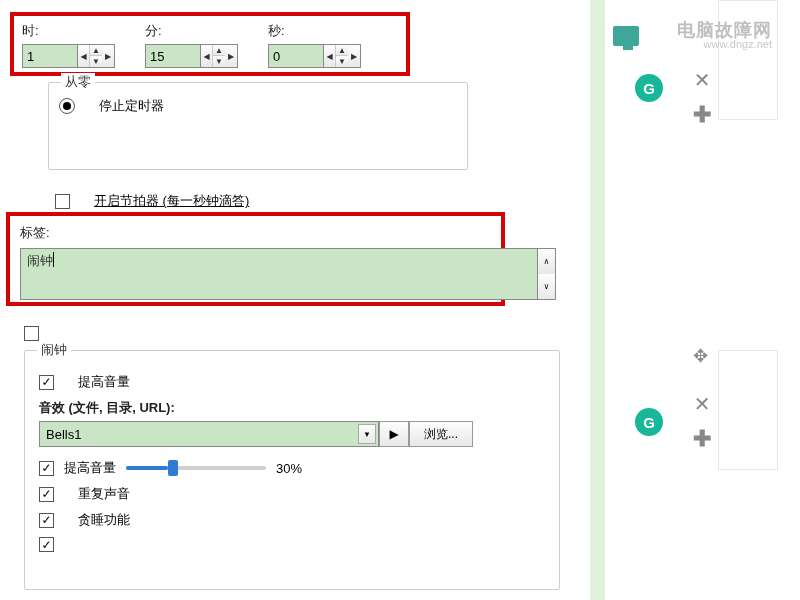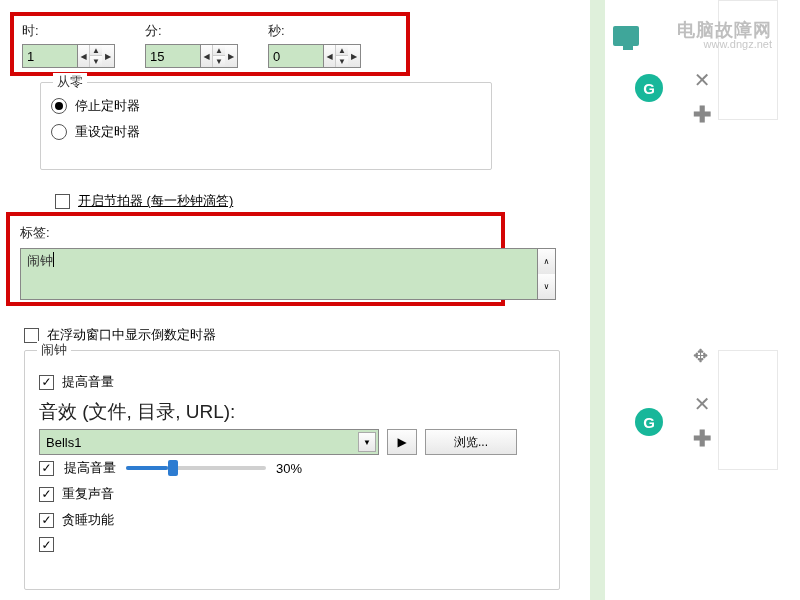--- a/index.html
+++ b/index.html
@@ -15,48 +15,48 @@
   .time-input-wrap { display: flex; align-items: center; }
   .time-input { width: 56px; height: 24px; background: #c9e5c5; border: 1px solid #888; padding: 0 4px; font-size: 13px; }
   .spin-arrows { display: flex; border: 1px solid #888; height: 24px; margin-left: -1px; }
   .spin-btn { width: 12px; height: 22px; background: linear-gradient(#fdfdfd,#e8e8e8); border: none; font-size: 8px; color: #333; display: flex; align-items: center; justify-content: center; cursor: pointer; border-right: 1px solid #ccc; }
   .spin-btn:last-child { border-right: none; }
   .spin-col { display: flex; flex-direction: column; }
   .spin-col .spin-btn { width: 12px; height: 11px; border-right: none; border-bottom: 1px solid #ccc; }
   .spin-col .spin-btn:last-child { border-bottom: none; }
   
   .group-border { position: absolute; border: 1px solid #cecece; border-radius: 2px; }
-  .group-fromzero { left: 40px; top: 82px; width: 452px; height: 88px; padding: 0 10px; }
+  .group-fromzero { left: 48px; top: 82px; width: 420px; height: 88px; padding: 0 10px; }
   .group-label { position: absolute; top: -10px; left: 12px; background: #fff; padding: 0 4px; font-size: 13px; color: #333; }
   
-  .radio-row, .check-row { display: flex; align-items: center; gap: 8px; margin: 8px 0; }
+  .radio-row, .check-row { display: flex; align-items: center; gap: 24px; margin: 8px 0; }
   .radio-circle { width: 16px; height: 16px; border: 1px solid #555; border-radius: 50%; display: flex; align-items: center; justify-content: center; cursor: pointer; }
   .radio-dot { width: 8px; height: 8px; background: #000; border-radius: 50%; }
   .check-box { width: 15px; height: 15px; border: 1px solid #555; display: flex; align-items: center; justify-content: center; cursor: pointer; font-size: 12px; color: #000; line-height: 1; }
   
   .after-fromzero { position: absolute; left: 55px; top: 184px; text-decoration: underline; }
   
   .box-red2 { position: absolute; left: 6px; top: 212px; width: 499px; height: 94px; border: 4px solid #d40404; background: #fff; padding: 8px 10px; }
   .label-line { font-size: 13px; color: #222; margin-bottom: 6px; }
   .textarea-wrap { display: flex; width: 536px; }
   .textarea-box { width: 518px; height: 52px; background: #c9e5c5; border: 1px solid #888; padding: 3px 6px; font-size: 13px; color: #333; position: relative; }
   .caret::after { content: ""; display: inline-block; width: 1px; height: 15px; background: #000; margin-left: 0; vertical-align: -2px; }
   .textarea-scroll { width: 18px; height: 52px; border: 1px solid #888; border-left: none; display: flex; flex-direction: column; }
   .textarea-scroll .sb { flex: 1; background: linear-gradient(#fdfdfd,#e8e8e8); font-size: 8px; display: flex; align-items: center; justify-content: center; }
   
   .floating-check { position: absolute; left: 24px; top: 318px; }
   
   .group-alarm { left: 24px; top: 350px; width: 536px; height: 240px; padding: 10px 14px; }
-  .sound-label { font-size: 19px; color: #222; margin: 4px 0 4px 0; }
-  .sound-row { display: flex; align-items: center; gap: 8px; margin-bottom: 4px; }
+  .sound-label { font-size: 13px; color: #222; margin: 4px 0 4px 0; font-weight: bold; }
+  .sound-row { display: flex; align-items: center; gap: 0; margin-bottom: 12px; }
   .sound-select { width: 340px; height: 26px; background: #c9e5c5; border: 1px solid #888; display: flex; align-items: center; justify-content: space-between; padding: 0 2px 0 6px; font-size: 13px; cursor: pointer; }
   .sound-select .dd { width: 18px; height: 20px; background: linear-gradient(#fdfdfd,#e8e8e8); border: 1px solid #aaa; display: flex; align-items: center; justify-content: center; font-size: 8px; }
   .btn { height: 26px; border: 1px solid #999; background: linear-gradient(#fdfdfd,#e8e8e8); font-size: 12px; display: flex; align-items: center; justify-content: center; cursor: pointer; }
   .btn-play { width: 30px; }
-  .btn-browse { width: 92px; }
+  .btn-browse { width: 64px; }
   
   .slider-row { display: flex; align-items: center; gap: 10px; margin: 4px 0; }
   .slider-track { position: relative; width: 140px; height: 4px; background: #d0d0d0; border-radius: 2px; }
   .slider-fill { position: absolute; left: 0; top: 0; height: 4px; background: #2d7cd1; border-radius: 2px; }
   .slider-thumb { position: absolute; top: -6px; width: 10px; height: 16px; background: #2d7cd1; border-radius: 2px; cursor: pointer; }
   
   
   .watermark { position: absolute; top: 18px; right: 6px; color: #bfbfbf; font-weight: bold; font-size: 18px; letter-spacing: 1px; }
   .watermark-sub { position: absolute; top: 38px; right: 6px; color: #c8c8c8; font-size: 11px; text-align: right; }
   .monitor-icon { position: absolute; top: 26px; left: 8px; width: 26px; height: 20px; border: 2px solid #3fa69a; background: #3fa69a; border-radius: 2px; }
@@ -132,24 +132,20 @@
 
   <div class="group-border group-fromzero">
     <span class="group-label">从零</span>
     <div style="margin-top:14px;">
       <div class="radio-row">
         <span class="radio-circle">
             <span class="radio-dot"></span>
           </span>
         <span>停止定时器</span>
       </div>
-      <div class="radio-row">
-        <span class="radio-circle"></span>
-        <span>重设定时器</span>
-      </div>
     </div>
   </div>
 
   <div class="after-fromzero">
     <div class="check-row">
       <span class="check-box"></span>
       <span>开启节拍器 (每一秒钟滴答)</span>
     </div>
   </div>
 
@@ -162,21 +158,20 @@
       <div class="textarea-scroll">
         <div class="sb">∧</div>
         <div class="sb">∨</div>
       </div>
     </div>
   </div>
 
   <div class="floating-check">
     <div class="check-row">
       <span class="check-box"></span>
-      <span>在浮动窗口中显示倒数定时器</span>
     </div>
   </div>
 
   <div class="group-border group-alarm">
     <span class="group-label">闹钟</span>
     <div style="margin-top:12px;">
       <div class="check-row">
         <span class="check-box">✓</span>
         <span>提高音量</span>
       </div>

